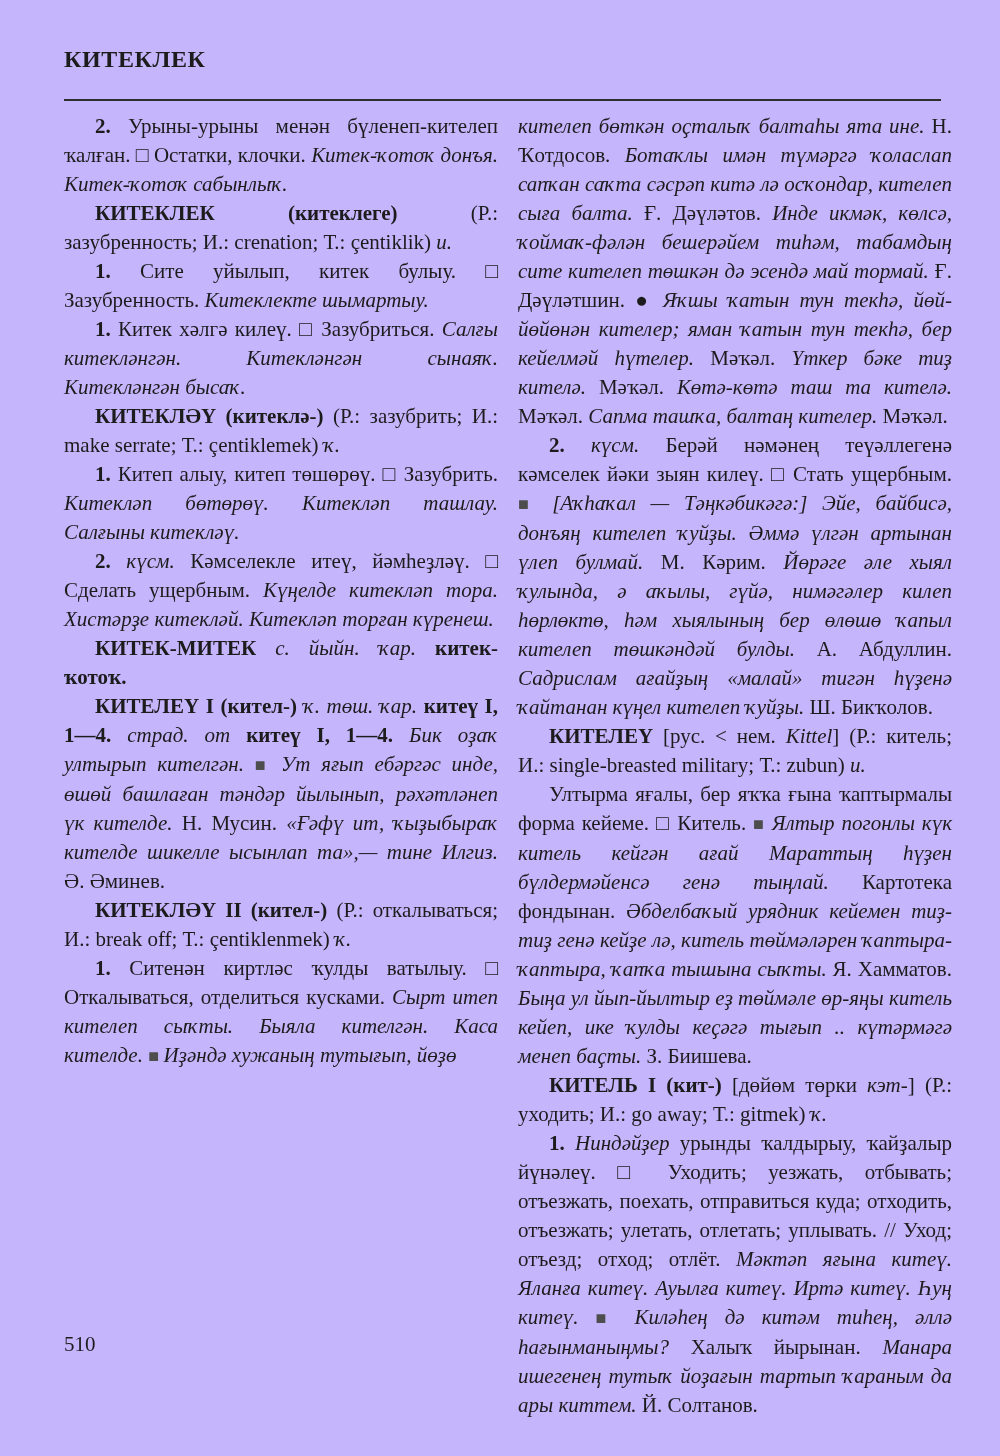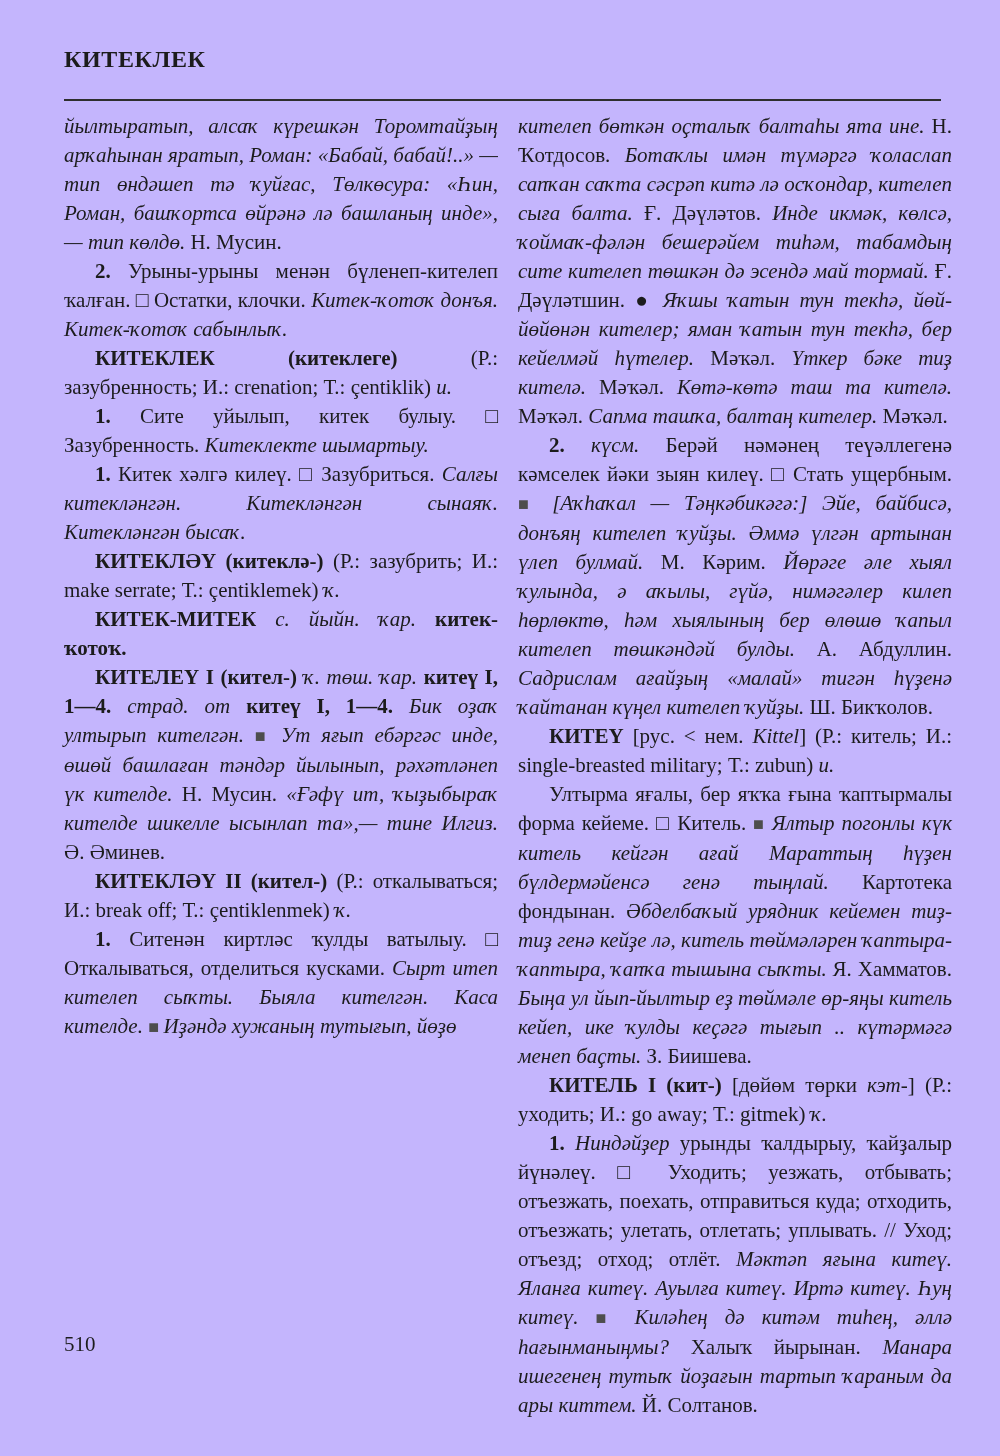--- a/index.html
+++ b/index.html
@@ -62,34 +62,35 @@
   }
 </style>
 </head>
 <body>
 
 <div class="page">
   <div class="running-head">КИТЕКЛЕК</div>
   <div class="header-rule"></div>
   <div class="columns">
     <div class="col">
-        <p class="para"><span class="it">йылтыратып, алсаҡ күрешкән Торомтайҙың арҡаһынан яратып, Роман: «Бабай, бабай!..» — тип өндәшеп тә ҡуйғас, Төлкөсура: «Һин, Роман, башҡортса өйрәнә лә башланың инде», — тип көлдө. </span><span>Н. Мусин.</span></p>
         <p class="para indent"><span class="bd">2. </span><span>Урыны-урыны менән бүленеп-кителеп ҡалған. □ Остатки, клочки. </span><span class="it">Китек-ҡотоҡ донъя. Китек-ҡотоҡ сабынлыҡ.</span></p>
         <p class="para indent"><span class="bd">КИТЕКЛЕК (китеклеге) </span><span>(Р.: зазубренность; И.: crenation; Т.: çentiklik) </span><span class="it">и.</span></p>
         <p class="para indent"><span class="bd">1. </span><span>Сите уйылып, китек булыу. □ Зазубренность. </span><span class="it">Китеклекте шымартыу.</span></p>
         <p class="para indent"><span class="bd">1. </span><span>Китек хәлгә килеү. □ Зазубриться. </span><span class="it">Салғы китекләнгән. Китекләнгән сынаяҡ. Китекләнгән бысаҡ.</span></p>
         <p class="para indent"><span class="bd">КИТЕКЛӘҮ (китеклә-) </span><span>(Р.: зазубрить; И.: make serrate; Т.: çentiklemek) </span><span class="it">ҡ.</span></p>
+        <p class="para indent"><span class="bd">1. </span><span>Китеп алыу, китеп төшөрөү. □ Зазубрить. </span><span class="it">Китекләп бөтөрөү. Китекләп ташлау. Салғыны китекләү.</span></p>
+        <p class="para indent"><span class="bd">2. </span><span class="it">күсм. </span><span>Кәмселекле итеү, йәмһеҙләү. □ Сделать ущербным. </span><span class="it">Күңелде китекләп тора. Хистәрҙе китекләй. Китекләп торған күренеш.</span></p>
         <p class="para indent"><span class="bd">КИТЕК-МИТЕК </span><span class="it">с. йыйн. ҡар. </span><span class="bd">китек-ҡотоҡ.</span></p>
         <p class="para indent"><span class="bd">КИТЕЛЕҮ I (кител-) </span><span class="it">ҡ. төш. ҡар. </span><span class="bd">китеү I, 1—4. </span><span class="it">страд. от </span><span class="bd">китеү I, 1—4. </span><span class="it">Бик оҙаҡ ултырып кителгән. </span><span class="mk">■ </span><span class="it">Ут яғып ебәргәс инде, өшөй башлаған тәндәр йылынып, рәхәтләнеп үк кителде. </span><span>Н. Мусин. </span><span class="it">«Ғәфү ит, ҡыҙыбыраҡ кителде шикелле ысынлап та»,— тине Илгиз. </span><span>Ә. Әминев.</span></p>
         <p class="para indent"><span class="bd">КИТЕКЛӘҮ II (кител-) </span><span>(Р.: откалываться; И.: break off; Т.: çentiklenmek) </span><span class="it">ҡ.</span></p>
         <p class="para indent"><span class="bd">1. </span><span>Ситенән киртләс ҡулды ватылыу. □ Откалываться, отделиться кусками. </span><span class="it">Сырт итеп кителеп сыҡты. Быяла кителгән. Каса кителде. </span><span class="mk">■ </span><span class="it">Иҙәндә хужаның тутығып, йөҙө</span></p>
       </div>
     <div class="col">
         <p class="para"><span class="it">кителеп бөткән оҫталыҡ балтаһы ята ине. </span><span>Н. Ҡотдосов. </span><span class="it">Ботаҡлы имән түмәргә ҡоласлап сапҡан саҡта сәсрәп китә лә осҡондар, кителеп сыға балта. </span><span>Ғ. Дәүләтов. </span><span class="it">Инде икмәк, көлсә, ҡоймаҡ-фәлән бешерәйем тиһәм, табамдың сите кителеп төшкән дә эсендә май тормай. </span><span>Ғ. Дәүләтшин. ● </span><span class="it">Яҡшы ҡатын тун текһә, йөй-йөйөнән кителер; яман ҡатын тун текһә, бер кейелмәй һүтелер. </span><span>Мәҡәл. </span><span class="it">Үткер бәке тиҙ кителә. </span><span>Мәҡәл. </span><span class="it">Көтә-көтә таш та кителә. </span><span>Мәҡәл. </span><span class="it">Сапма ташҡа, балтаң кителер. </span><span>Мәҡәл.</span></p>
         <p class="para indent"><span class="bd">2. </span><span class="it">күсм. </span><span>Берәй нәмәнең теүәллегенә кәмселек йәки зыян килеү. □ Стать ущербным. </span><span class="mk">■ </span><span class="it">[Аҡһаҡал — Тәңкәбикәгә:] Эйе, байбисә, донъяң кителеп ҡуйҙы. Әммә үлгән артынан үлеп булмай. </span><span>М. Кәрим. </span><span class="it">Йөрәге әле хыял ҡулында, ә аҡылы, гүйә, нимәгәлер килеп һөрлөктө, һәм хыялының бер өлөшө ҡапыл кителеп төшкәндәй булды. </span><span>А. Абдуллин. </span><span class="it">Садрислам ағайҙың «малай» тигән һүҙенә ҡайтанан күңел кителеп ҡуйҙы. </span><span>Ш. Бикҡолов.</span></p>
-        <p class="para indent"><span class="bd">КИТЕҮ </span><span>[рус. &lt; нем. </span><span class="it">Kittel</span><span>] (Р.: китель; И.: single-breasted military; Т.: zubun) </span><span class="it">и.</span></p>
+        <p class="para indent"><span class="bd">КИТЕЛЕҮ </span><span>[рус. &lt; нем. </span><span class="it">Kittel</span><span>] (Р.: китель; И.: single-breasted military; Т.: zubun) </span><span class="it">и.</span></p>
         <p class="para indent"><span>Ултырма яғалы, бер яҡҡа ғына ҡаптырмалы форма кейеме. □ Китель. </span><span class="mk">■ </span><span class="it">Ялтыр погонлы күк китель кейгән ағай Мараттың һүҙен бүлдермәйенсә генә тыңлай. </span><span>Картотека фондынан. </span><span class="it">Әбделбаҡый урядник кейемен тиҙ-тиҙ генә кейҙе лә, китель төймәләрен ҡаптыра-ҡаптыра, ҡапҡа тышына сыҡты. </span><span>Я. Хамматов. </span><span class="it">Быңа ул йып-йылтыр еҙ төймәле өр-яңы китель кейеп, ике ҡулды кеҫәгә тығып .. күтәрмәгә менеп баҫты. </span><span>З. Биишева.</span></p>
         <p class="para indent"><span class="bd">КИТЕЛЬ I (кит-) </span><span>[дөйөм төрки </span><span class="it">кэт-</span><span>] (Р.: уходить; И.: go away; Т.: gitmek) </span><span class="it">ҡ.</span></p>
         <p class="para indent"><span class="bd">1. </span><span class="it">Ниндәйҙер </span><span>урынды ҡалдырыу, ҡайҙалыр йүнәлеү. □ Уходить; уезжать, отбывать; отъезжать, поехать, отправиться куда; отходить, отъезжать; улетать, отлетать; уплывать. // Уход; отъезд; отход; отлёт. </span><span class="it">Мәктәп яғына китеү. Яланға китеү. Ауылға китеү. Иртә китеү. Һуң китеү. </span><span class="mk">■ </span><span class="it">Киләһең дә китәм тиһең, әллә һағынманыңмы? </span><span>Халыҡ йырынан. </span><span class="it">Манара ишегенең тутыҡ йоҙағын тартып ҡараным да ары киттем. </span><span>Й. Солтанов.</span></p>
       </div>
   </div>
   <div class="folio">510</div>
 </div>
 
 </body></html>

